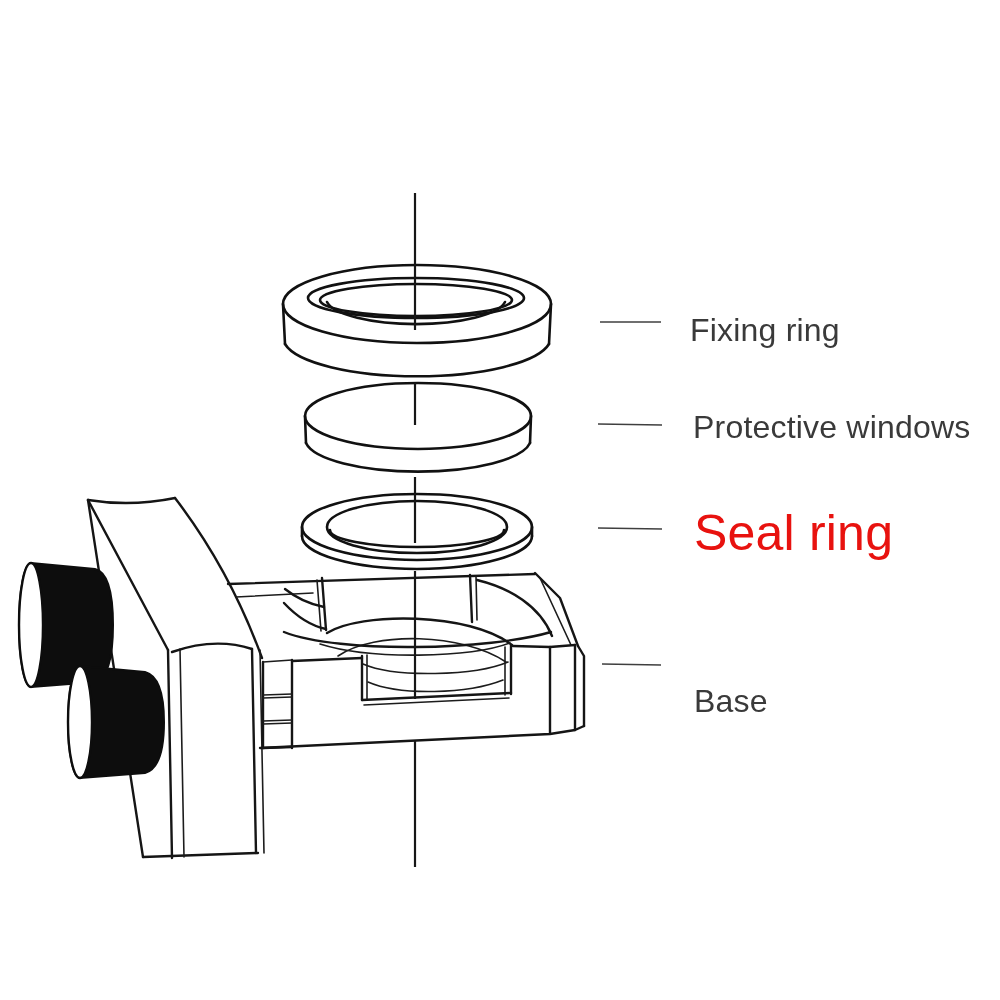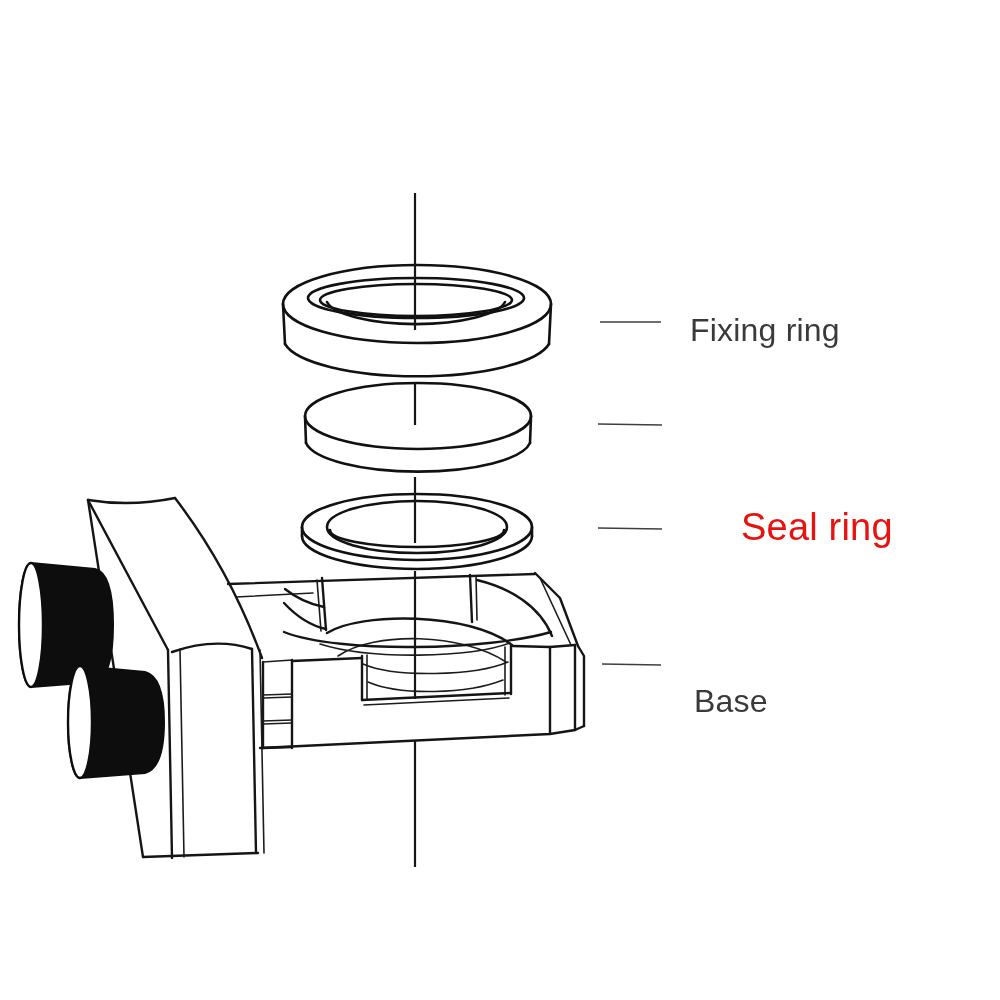--- a/index.html
+++ b/index.html
@@ -15,22 +15,21 @@
     position:absolute;
     font-size:32px;
     line-height:1;
     letter-spacing:0.2px;
     color:#3a3a3a;
     white-space:nowrap;
     user-select:none;
   }
   .part-label--highlight{
     color:#e8120f;
-    font-size:38px;
-    margin-left:47px;
+    font-size:50px;
   }
   
   .ln{fill:none;stroke:#151515;stroke-width:2.4;stroke-linecap:round;stroke-linejoin:round;}
   .ln-thin{fill:none;stroke:#1c1c1c;stroke-width:1.6;stroke-linecap:round;stroke-linejoin:round;}
   .ln-ring{fill:none;stroke:#111111;stroke-width:2.6;stroke-linecap:round;}
   .ln-axis{fill:none;stroke:#161616;stroke-width:2.2;stroke-linecap:butt;}
   .ln-leader{fill:none;stroke:#3f3f3f;stroke-width:1.7;stroke-linecap:butt;}
   .knob-body{fill:#0d0d0d;stroke:#0d0d0d;stroke-width:2;stroke-linejoin:round;}
   .knob-cap{fill:#ffffff;stroke:#0d0d0d;stroke-width:2.4;}
   .face-white{fill:#ffffff;stroke:none;}
@@ -159,17 +158,18 @@
     <g>
       <path class="ln-leader" d="M600,322 L661,322"></path>
       <path class="ln-leader" d="M598,424 L662,425"></path>
       <path class="ln-leader" d="M598,528 L662,529"></path>
       <path class="ln-leader" d="M602,664 L661,665"></path>
     </g>
   </svg>
 
   <div class="part-label" style="left:690px; top:314px;">Fixing ring</div>
 
+  <div class="part-label" style="left:693px; top:411px;">Protective windows</div>
 
   <div class="part-label part-label--highlight" style="left:694px; top:508px;">Seal ring</div>
 
   <div class="part-label" style="left:694px; top:653px;margin-top:32px;">Base</div>
 </div>
 
 </body></html>

